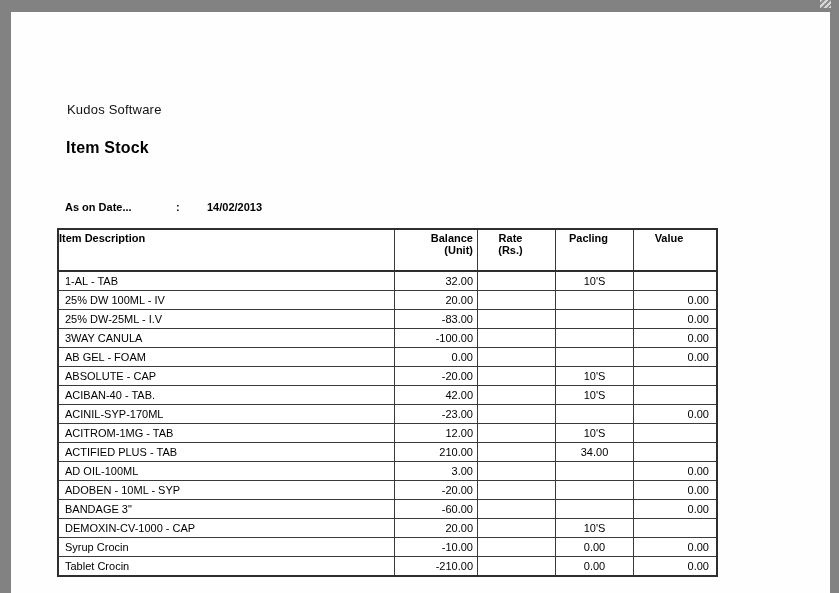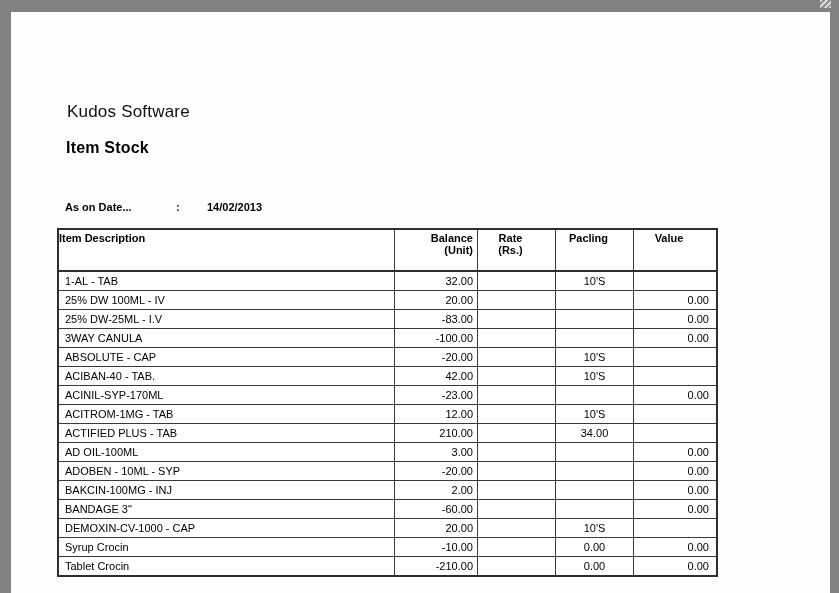--- a/index.html
+++ b/index.html
@@ -11,21 +11,21 @@
   .page{
     position:absolute;left:11px;top:12px;width:819px;height:700px;
     background:#fefefe;
   }
   .scroll-corner{
     position:absolute;left:820px;top:0;width:11px;height:8px;
     background:repeating-linear-gradient(135deg,#d8d8d8 0 2px,#8f8f8f 2px 4px);
   }
   .company-title{
     position:absolute;left:56px;top:90px;
-    font-size:17px;color:#111;letter-spacing:.2px;
+    font-size:13px;color:#111;letter-spacing:.2px;
   }
   .report-title{
     position:absolute;left:55px;top:127px;
     font-size:16px;font-weight:bold;color:#000;letter-spacing:.2px;
   }
   .asof-row{position:absolute;left:0;top:189px;width:100%;height:14px;font-size:11px;font-weight:bold;color:#000;}
   .asof-label{position:absolute;left:54px;}
   .asof-colon{position:absolute;left:165px;}
   .asof-date{position:absolute;left:196px;}
   table.stock{
@@ -113,20 +113,27 @@
           <td class="c4">0.00</td>
         </tr>
         <tr>
           <td class="c0">3WAY CANULA</td>
           <td class="c1">-100.00</td>
           <td class="c2"></td>
           <td class="c3"></td>
           <td class="c4">0.00</td>
         </tr>
         <tr>
+          <td class="c0">AB GEL - FOAM</td>
+          <td class="c1">0.00</td>
+          <td class="c2"></td>
+          <td class="c3"></td>
+          <td class="c4">0.00</td>
+        </tr>
+        <tr>
           <td class="c0">ABSOLUTE - CAP</td>
           <td class="c1">-20.00</td>
           <td class="c2"></td>
           <td class="c3">10'S</td>
           <td class="c4"></td>
         </tr>
         <tr>
           <td class="c0">ACIBAN-40 - TAB.</td>
           <td class="c1">42.00</td>
           <td class="c2"></td>
@@ -157,27 +164,20 @@
         <tr>
           <td class="c0">AD OIL-100ML</td>
           <td class="c1">3.00</td>
           <td class="c2"></td>
           <td class="c3"></td>
           <td class="c4">0.00</td>
         </tr>
         <tr>
           <td class="c0">ADOBEN - 10ML - SYP</td>
           <td class="c1">-20.00</td>
-          <td class="c2"></td>
-          <td class="c3"></td>
-          <td class="c4">0.00</td>
-        </tr>
-        <tr>
-          <td class="c0">BAKCIN-100MG - INJ</td>
-          <td class="c1">2.00</td>
           <td class="c2"></td>
           <td class="c3"></td>
           <td class="c4">0.00</td>
         </tr>
         <tr>
           <td class="c0">BANDAGE 3"</td>
           <td class="c1">-60.00</td>
           <td class="c2"></td>
           <td class="c3"></td>
           <td class="c4">0.00</td>

